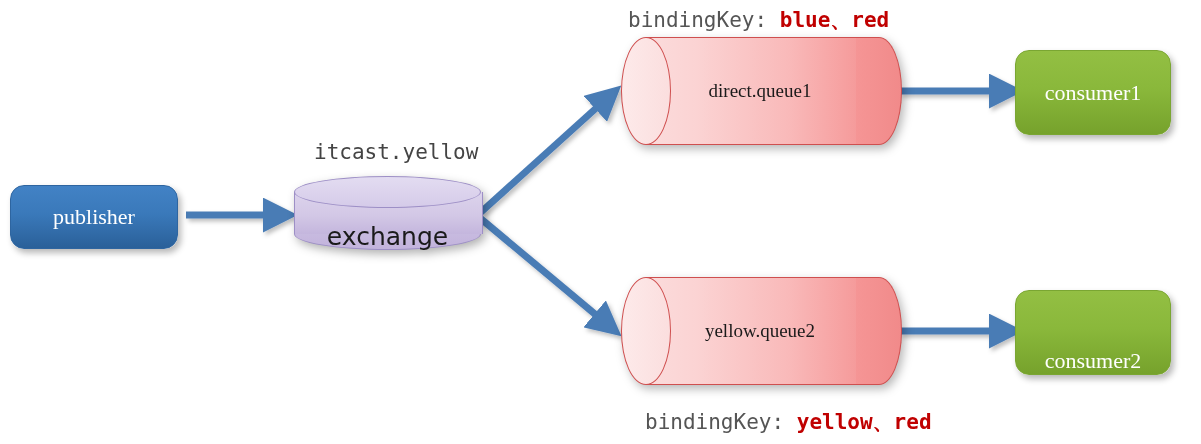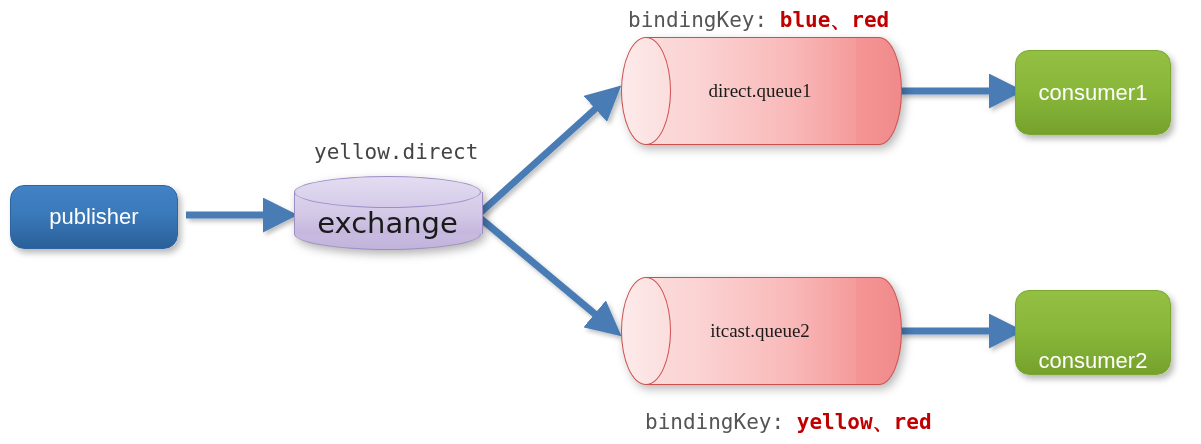--- a/index.html
+++ b/index.html
@@ -56,21 +56,21 @@
   }
 
   
   .box {
     position: absolute;
     border-radius: 14px;
     display: flex;
     align-items: center;
     justify-content: center;
     color: #ffffff;
-    font-family: Liberation Sans, sans-serif;
+    font-family: Liberation Serif, serif;
     font-size: 22px;
     box-shadow: 3px 4px 6px rgba(0,0,0,0.28);
   }
   .box-blue {
     background: linear-gradient(to bottom, #4282c5 0%, #3a79ba 45%, #2a6099 100%);
     border: 1px solid #2e65a0;
   }
   .box-green {
     background: linear-gradient(to bottom, #93bf43 0%, #8ab83b 45%, #76a22c 100%);
     border: 1px solid #7aa632;
@@ -106,22 +106,23 @@
     background: linear-gradient(to bottom, #e3dcf1 0%, #d5cbe9 100%);
     border: 1px solid #9d8fc6;
     box-sizing: border-box;
   }
   .cyl-v .cyl-text {
     position: absolute;
     left: 0;
     width: 100%;
     text-align: center;
     font-family: "DejaVu Sans", sans-serif;
-    font-size: 29px;
+    font-size: 25px;
     color: #1a1a1a;
+    margin-top: 16px;
   }
 
   
   .cyl-h {
     position: absolute;
     filter: drop-shadow(3px 4px 5px rgba(0,0,0,0.28));
   }
   .cyl-h .qbody {
     position: absolute;
     top: 0;
@@ -191,21 +192,21 @@
   <div class="label binding-label" style="left:645px; top:408px;">
     <span>bindingKey:</span>
     <span class="keys">yellow、red</span>
   </div>
 
   <div class="label binding-label" style="left:628px; top:6px;">
     <span>bindingKey:</span>
     <span class="keys">blue、red</span>
   </div>
 
-  <div class="label exchange-name" style="left:314px; top:140px;">yellow.direct</div>
+  <div class="label exchange-name" style="left:314px; top:140px;">itcast.yellow</div>
 
   <div class="box box-blue" style="left:10px; top:185px; width:166px; height:62px;">
     <span>publisher</span>
   </div>
 
   <div class="cyl-v" style="left:294px; top:176px; width:187px; height:76px;">
     <div class="bottom-cap" style="top:42px; height:32px;"></div>
     <div class="body" style="top:16px; height:42px;"></div>
     <div class="top-cap" style="top:0px; height:32px;"></div>
     <div class="cyl-text" style="top:30px;">exchange</div>
@@ -215,21 +216,21 @@
     <div class="qbody" style="left:28px; width:232px;"></div>
     <div class="qright" style="left:238px; width:46px;"></div>
     <div class="qleft" style="left:3px; width:50px;"></div>
     <div class="qtext">direct.queue1</div>
   </div>
 
   <div class="cyl-h" style="left:618px; top:277px; width:284px; height:108px;">
     <div class="qbody" style="left:28px; width:232px;"></div>
     <div class="qright" style="left:238px; width:46px;"></div>
     <div class="qleft" style="left:3px; width:50px;"></div>
-    <div class="qtext">itcast.queue2</div>
+    <div class="qtext">yellow.queue2</div>
   </div>
 
   <div class="box box-green" style="left:1015px; top:50px; width:154px; height:83px;">
     <span>consumer1</span>
   </div>
 
   <div class="box box-green" style="left:1015px; top:290px; width:154px; height:83px;align-items:flex-end;">
     <span>consumer2</span>
   </div>
 

